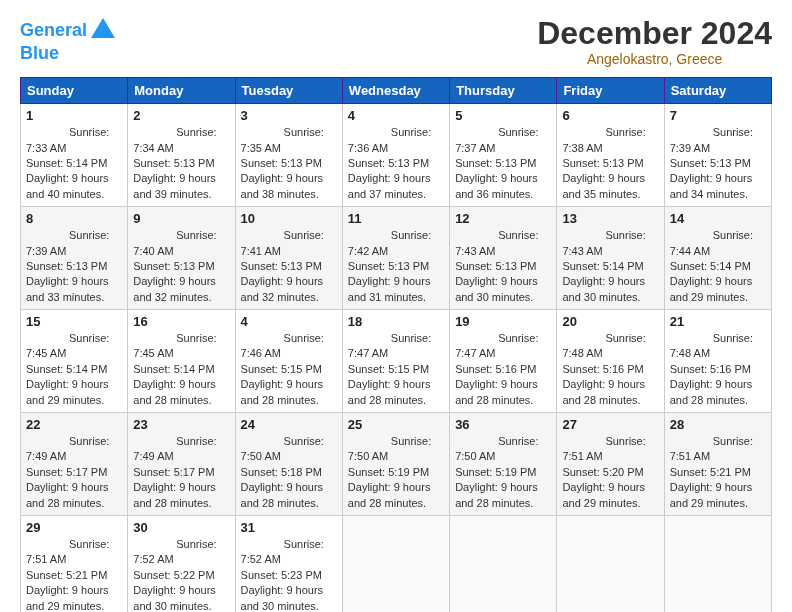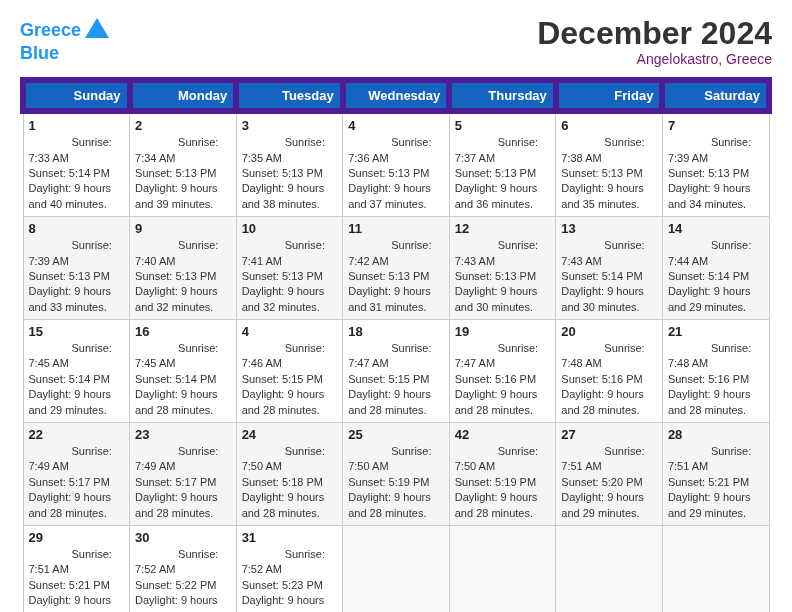--- a/index.html
+++ b/index.html
@@ -42,35 +42,36 @@
       text-align: right;
     }
     .month-title {
       font-size: 32px;
       font-weight: bold;
       color: #333;
       line-height: 1.1;
     }
     .subtitle {
       font-size: 14px;
-      color: #701a75;
+      color: #a16207;
+      text-align: center;
     }
     .calendar {
       width: 100%;
       border-collapse: collapse;
       border: 1px solid #ccc;
     }
     .calendar th {
       background: #1565C0;
       color: #fff;
       font-size: 13px;
       font-weight: bold;
-      text-align: right;
+      text-align: left;
       padding: 5px 6px;
-      border: 6px solid #4c1d95;
+      border: 1px solid #4c1d95;
     }
     .calendar td {
       border: 1px solid #ccc;
       vertical-align: top;
       padding: 4px 5px;
       font-size: 10px;
       color: #333;
       width: calc(100% / 7);
       height: 82px;
     }
@@ -99,21 +100,21 @@
   </style>
 </head>
 <body>
 
 <div class="page">
   <div class="header">
     <div class="logo">
       <div>
         <div style="display:flex;align-items:center;">
           <span class="logo-text">
-            <span>Greece</span>
+            <span>General</span>
           </span>
           <svg class="logo-icon" viewBox="0 0 28 28">
             <polygon points="14,2 26,22 2,22" fill="#2196F3"></polygon>
           </svg>
         </div>
         <div class="logo-text">
           <span style="color:#2196F3;margin-top:32px;">Blue</span>
         </div>
       </div>
     </div>
@@ -186,21 +187,21 @@
         </tr>
         <tr>
           <td><span class="day-num">22</span>
           <span class="day-info">Sunrise: 7:49 AM<br>Sunset: 5:17 PM<br>Daylight: 9 hours and 28 minutes.</span></td>
           <td><span class="day-num">23</span>
           <span class="day-info">Sunrise: 7:49 AM<br>Sunset: 5:17 PM<br>Daylight: 9 hours and 28 minutes.</span></td>
           <td><span class="day-num">24</span>
           <span class="day-info">Sunrise: 7:50 AM<br>Sunset: 5:18 PM<br>Daylight: 9 hours and 28 minutes.</span></td>
           <td><span class="day-num">25</span>
           <span class="day-info">Sunrise: 7:50 AM<br>Sunset: 5:19 PM<br>Daylight: 9 hours and 28 minutes.</span></td>
-          <td><span class="day-num">42</span>
+          <td><span class="day-num">36</span>
           <span class="day-info">Sunrise: 7:50 AM<br>Sunset: 5:19 PM<br>Daylight: 9 hours and 28 minutes.</span></td>
           <td><span class="day-num">27</span>
           <span class="day-info">Sunrise: 7:51 AM<br>Sunset: 5:20 PM<br>Daylight: 9 hours and 29 minutes.</span></td>
           <td><span class="day-num">28</span>
           <span class="day-info">Sunrise: 7:51 AM<br>Sunset: 5:21 PM<br>Daylight: 9 hours and 29 minutes.</span></td>
         </tr>
         <tr>
           <td><span class="day-num">29</span>
           <span class="day-info">Sunrise: 7:51 AM<br>Sunset: 5:21 PM<br>Daylight: 9 hours and 29 minutes.</span></td>
           <td><span class="day-num">30</span>

